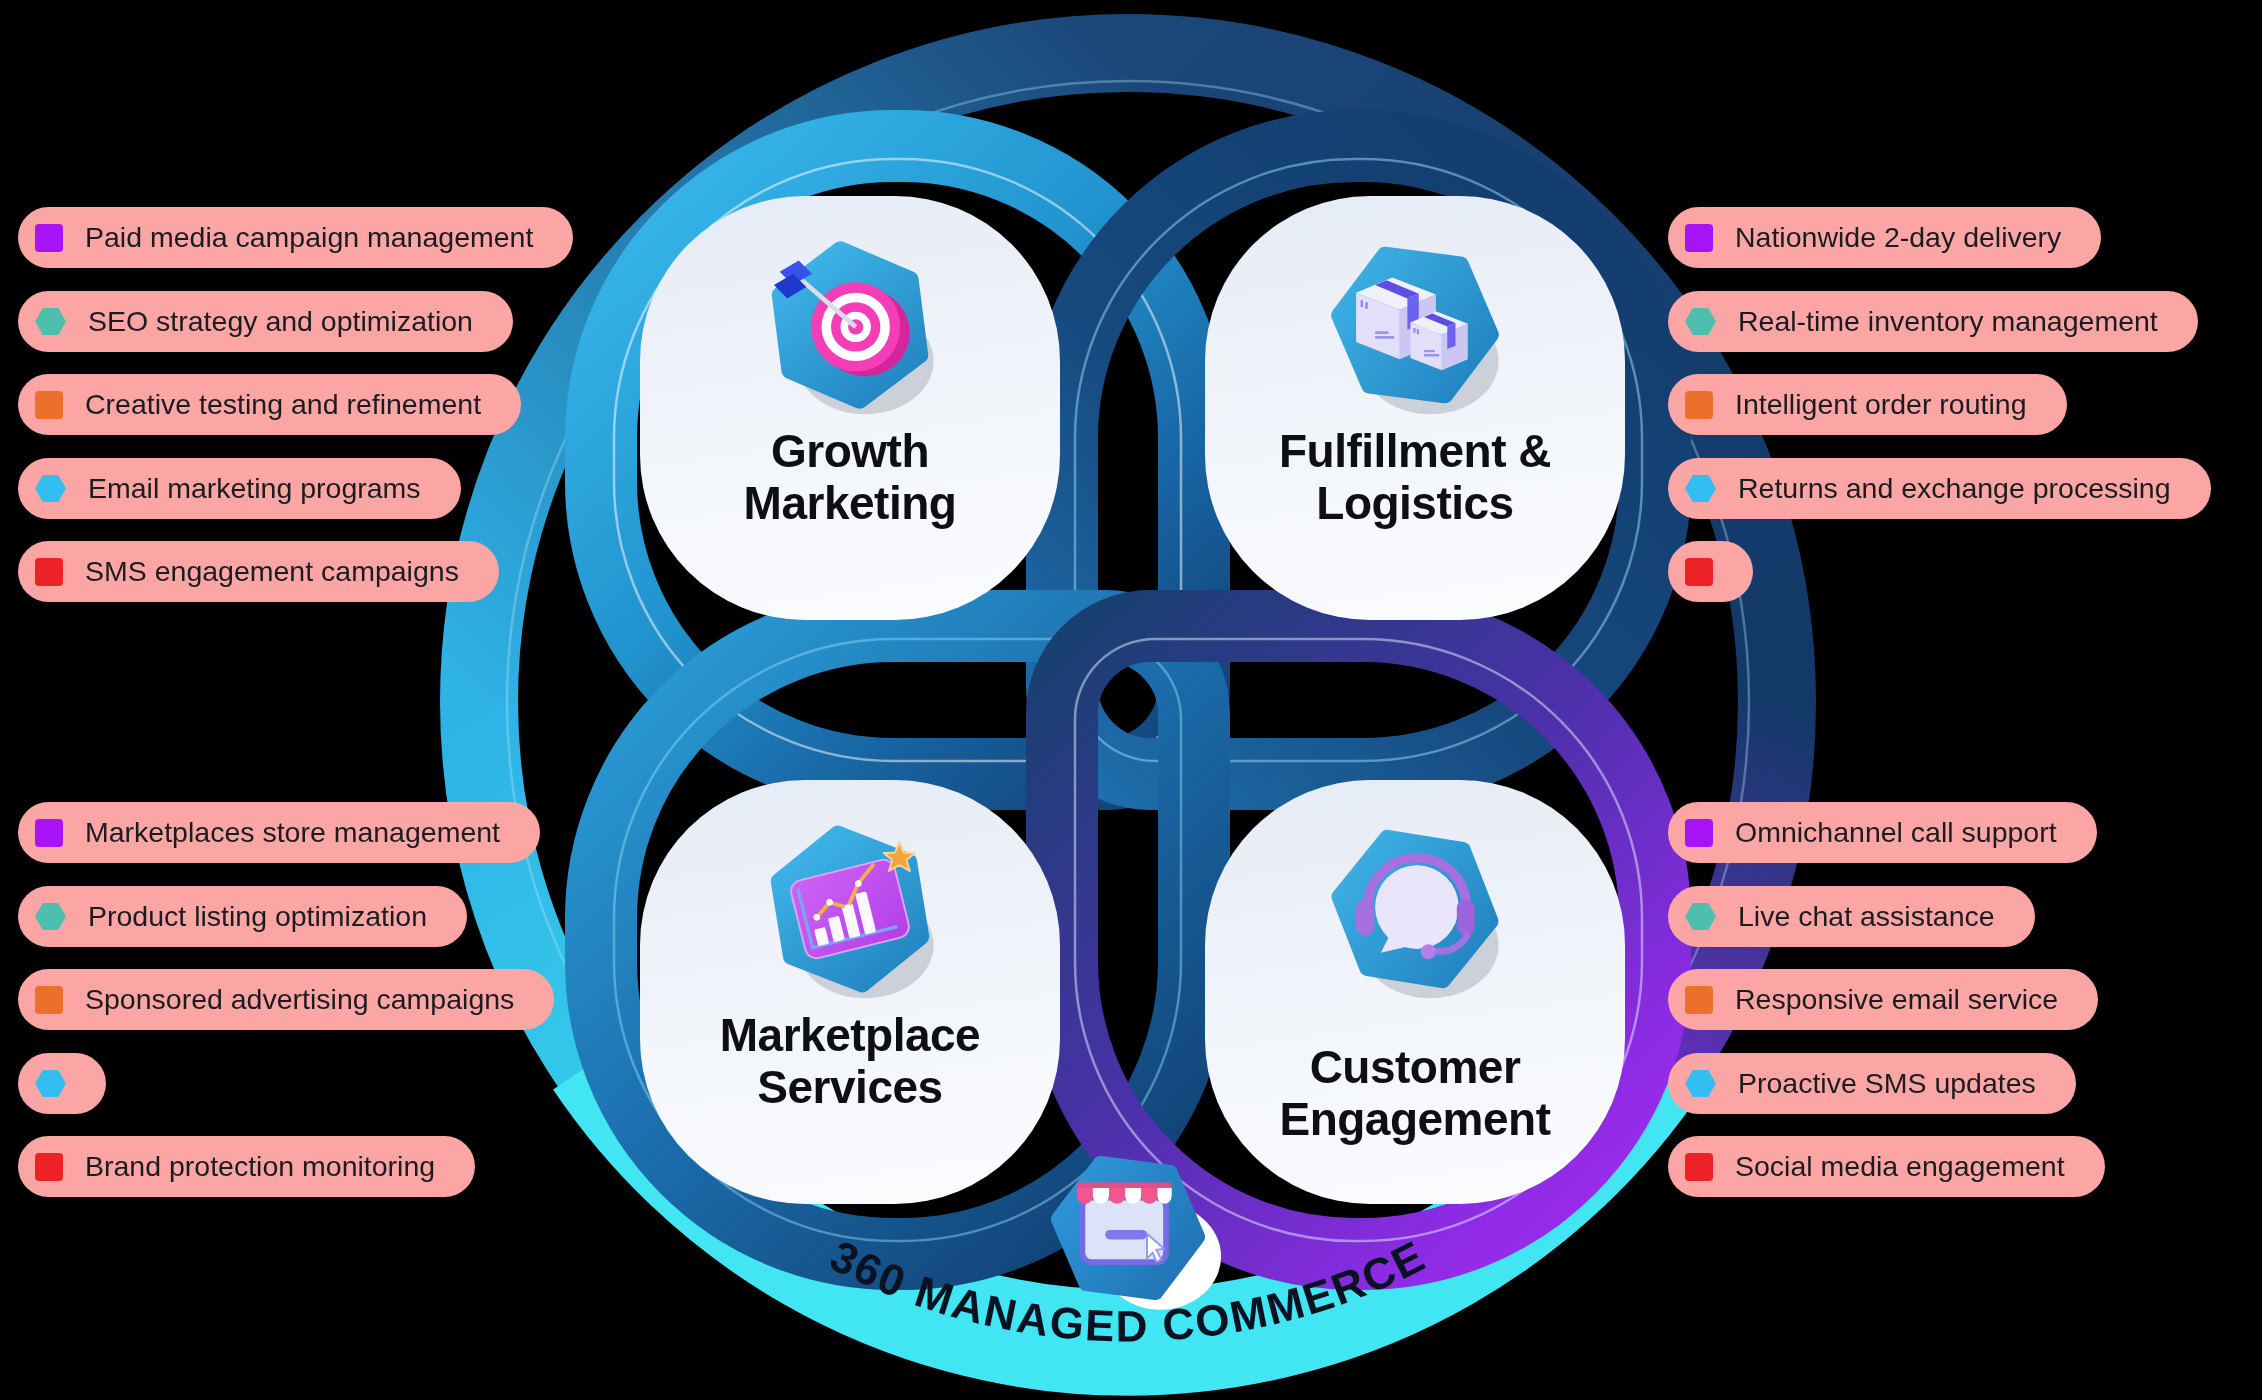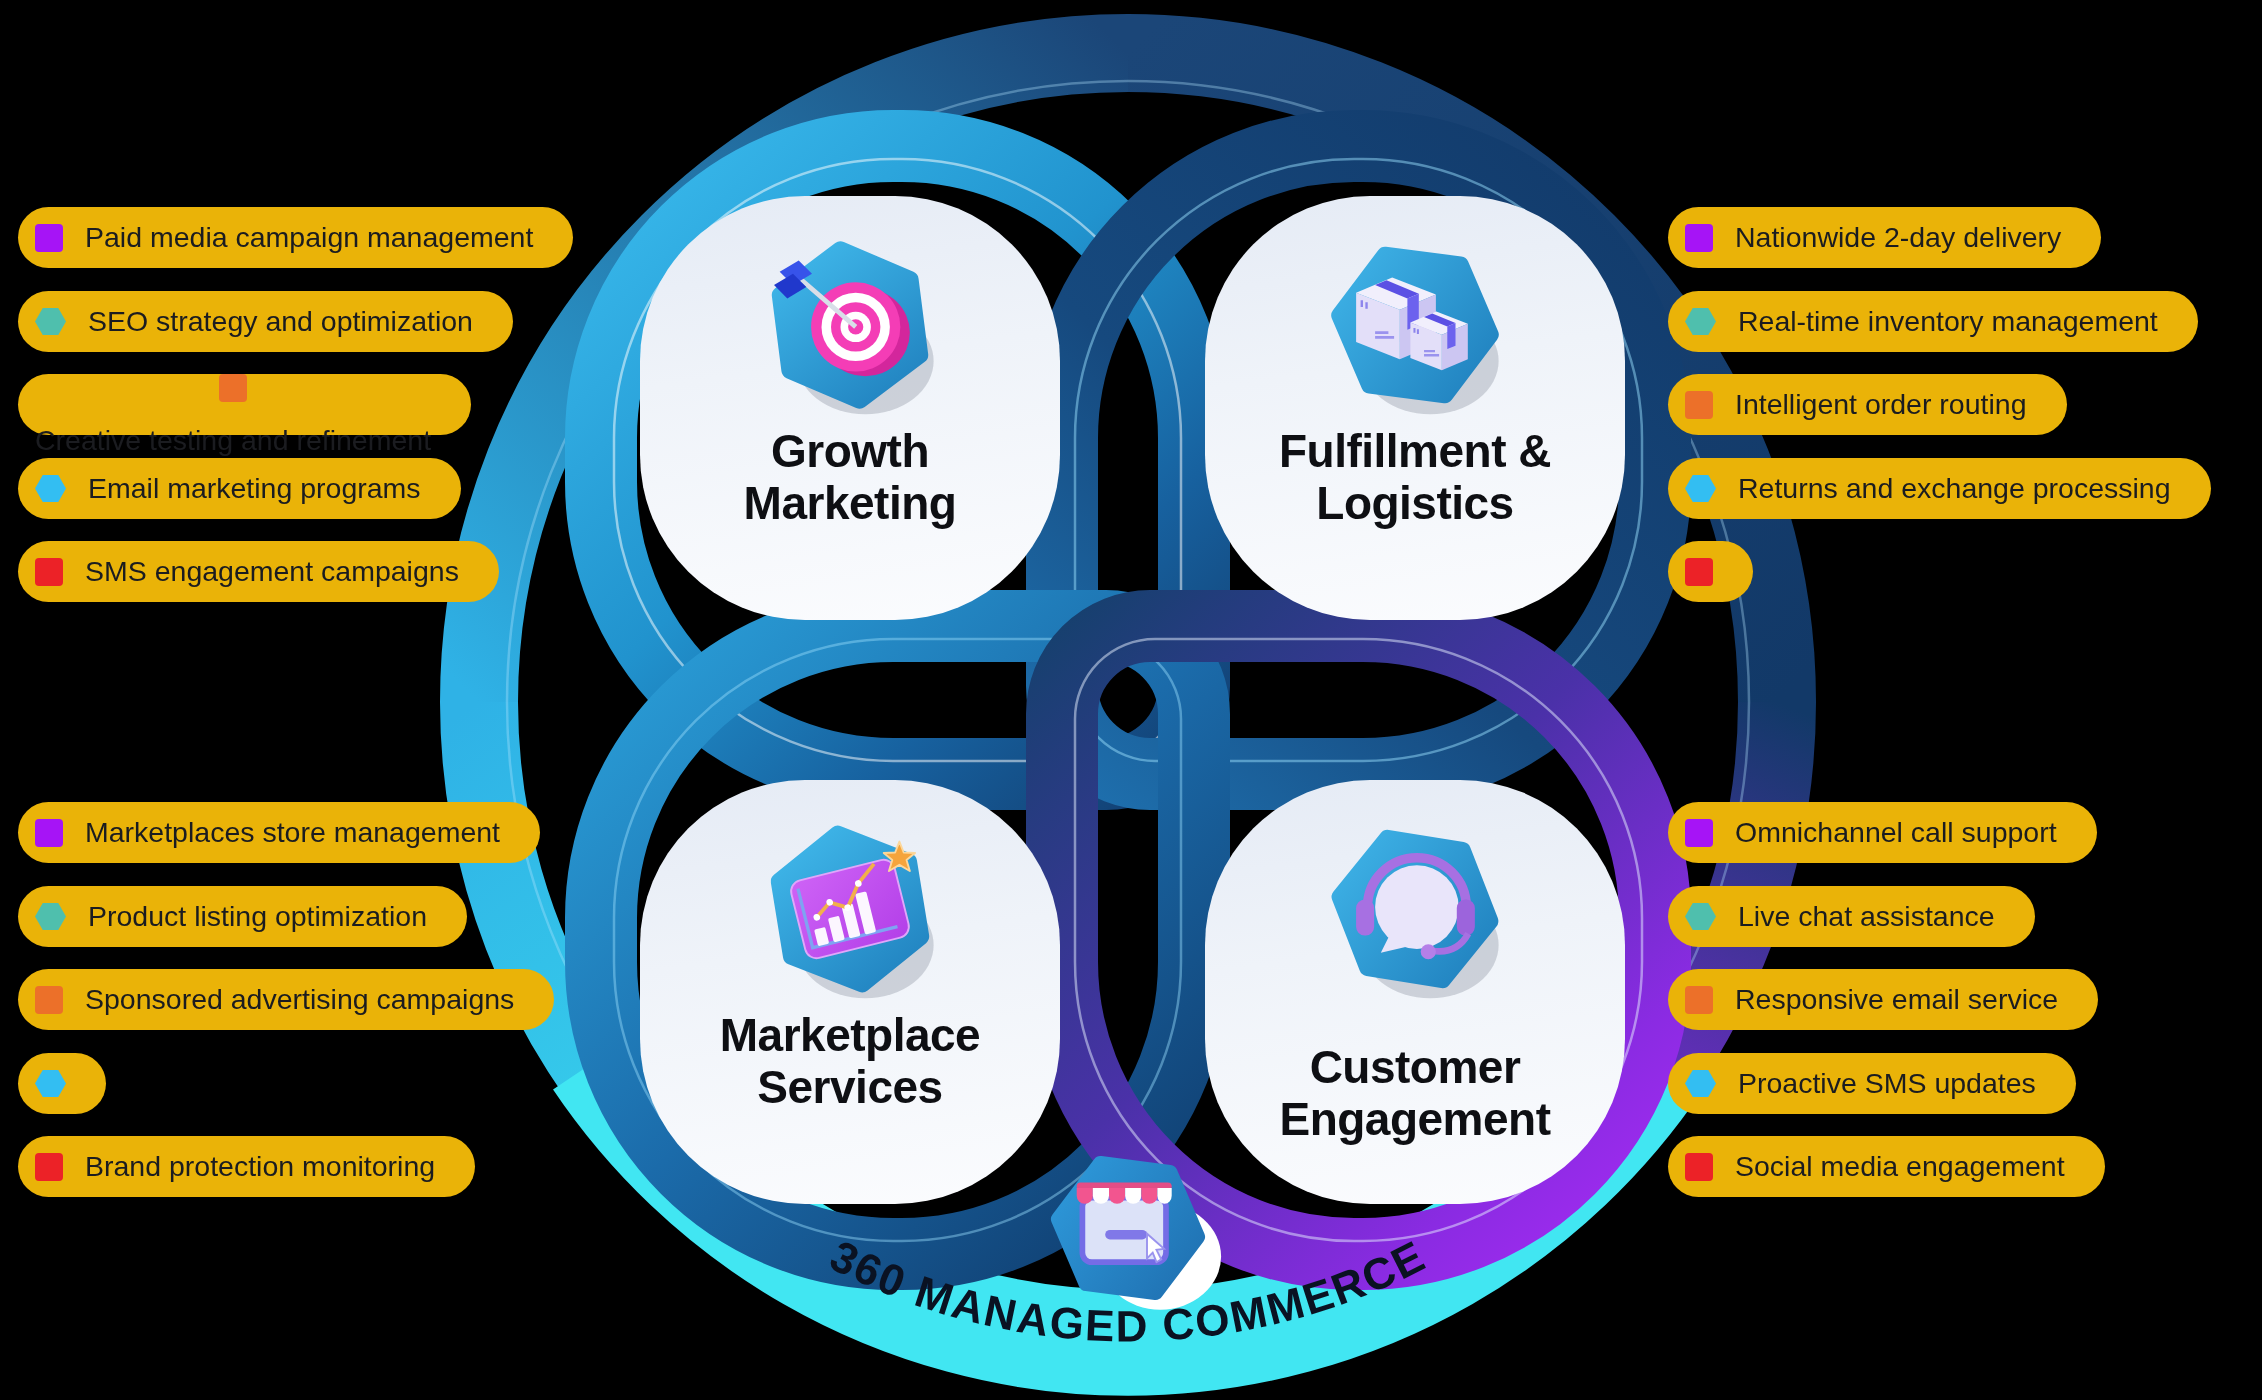--- a/index.html
+++ b/index.html
@@ -8,21 +8,21 @@
   .knot{position:absolute;left:0;top:0;}
   
   .card{position:absolute;width:420px;height:424px;border-radius:165px;
         background:linear-gradient(172deg,#E5EBF5 0%,#EFF3F9 40%,#FBFCFE 100%);
         display:flex;flex-direction:column;align-items:center;}
   .card svg.badge{margin-top:34px;}
   .card-title{margin-top:6px;max-width:330px;text-align:center;font-weight:700;
               font-size:46px;line-height:1.12;letter-spacing:-.5px;color:#0E0F13;}
   
   .pill{position:absolute;height:61px;display:inline-flex;align-items:center;gap:22px;
-        background:#eab308;border-radius:32px;padding:0 40px 0 17px;white-space:nowrap;}
+        background:#fca5a5;border-radius:32px;padding:0 40px 0 17px;white-space:nowrap;}
   .bullet{flex:0 0 auto;width:28px;height:28px;border-radius:4px;}
   .bullet.hexagon{width:31px;height:27px;border-radius:0;
         clip-path:polygon(0% 50%,25% 0%,75% 0%,100% 50%,75% 100%,25% 100%);}
   .pill-label{font-size:28.5px;color:#1B1C20;}
   .store{position:absolute;left:1033px;top:1133px;}
 </style>
 </head>
 <body>
 
 <div class="stage">
@@ -259,21 +259,21 @@
 
   <div>
       <div class="pill" style="left: 18px; top: 207px;">
       <span class="bullet square" style="background: rgb(166, 20, 246);"></span>
       <span class="pill-label">Paid media campaign management</span>
     </div>
       <div class="pill" style="left: 18px; top: 291px;">
       <span class="bullet hexagon" style="background: rgb(79, 191, 173);"></span>
       <span class="pill-label">SEO strategy and optimization</span>
     </div>
-      <div class="pill" style="left: 18px; top: 374px; flex-direction: column;">
+      <div class="pill" style="left: 18px; top: 374px;">
       <span class="bullet square" style="background: rgb(236, 112, 41);"></span>
       <span class="pill-label">Creative testing and refinement</span>
     </div>
       <div class="pill" style="left: 18px; top: 458px;">
       <span class="bullet hexagon" style="background: rgb(51, 190, 242);"></span>
       <span class="pill-label">Email marketing programs</span>
     </div>
       <div class="pill" style="left: 18px; top: 541px; text-align: center;">
       <span class="bullet square" style="background: rgb(236, 34, 39);"></span>
       <span class="pill-label">SMS engagement campaigns</span>

